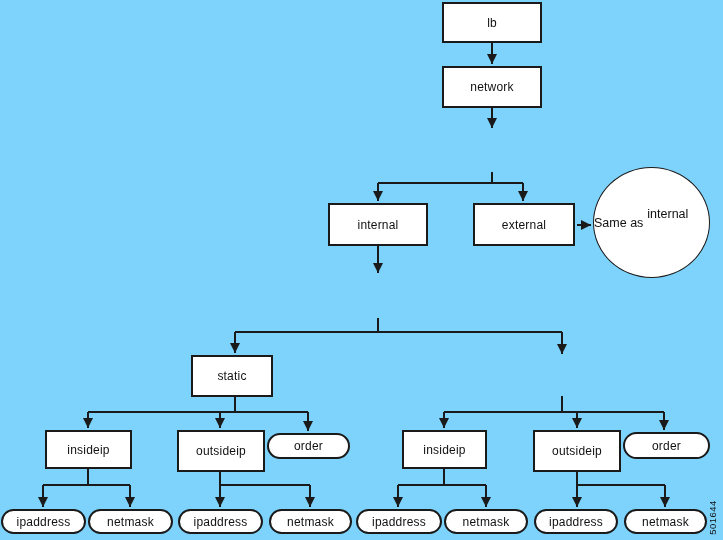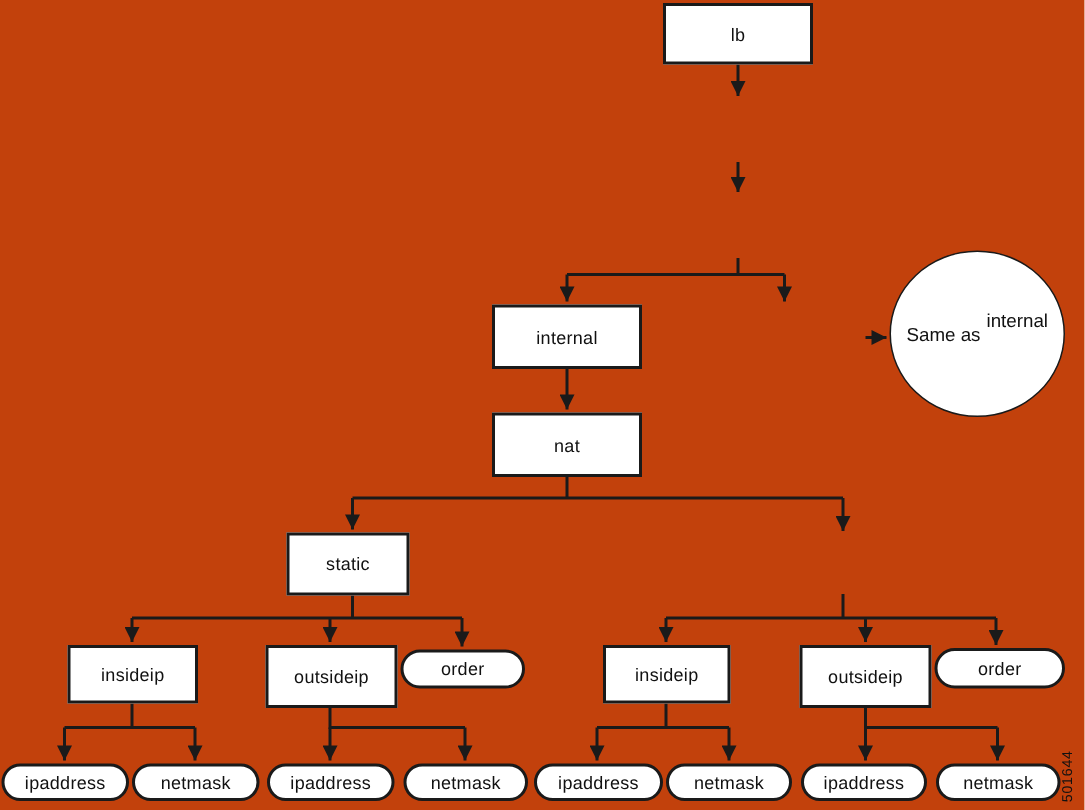--- a/index.html
+++ b/index.html
@@ -5,21 +5,21 @@
   html, body {
     margin: 0;
     padding: 0;
     background: #ffffff;
     font-family: "Liberation Sans", sans-serif;
   }
   #stage {
     position: relative;
     width: 723px;
     height: 540px;
-    background: #c2410c;
+    background: #7dd3fc;
     overflow: hidden;
   }
   #wires {
     position: absolute;
     left: 0; top: 0;
     width: 723px; height: 540px;
     z-index: 1;
   }
   .node {
     position: absolute;
@@ -38,21 +38,20 @@
     border-radius: 14px;
   }
   .circle {
     position: absolute;
     z-index: 2;
     background: #ffffff;
     border: 1.6px solid #1a1a1a;
     border-radius: 50%;
     display: flex;
     align-items: center;
-    justify-content: center;
     font-size: 12.5px;
     color: #111111;
     box-sizing: border-box;
   }
   .circle .ref {
     display: inline-block;
     transform: translateY(-9px);
     margin-left: 4px;
   }
   .fig-id {
@@ -119,29 +118,30 @@
       <path d="M398,485 V507" marker-end="url(#ah)"></path>
       <path d="M486,485 V507" marker-end="url(#ah)"></path>
 
       <path d="M577,472 V485 H665"></path>
       <path d="M577,485 V507" marker-end="url(#ah)"></path>
       <path d="M665,485 V507" marker-end="url(#ah)"></path>
     </g>
   </svg>
 
   <div class="node" style="left:442px;top:2px;width:100px;height:41px">lb</div>
+  <div class="node" style="left:442px;top:66px;width:100px;height:42px">network</div>
 
   <div class="node" style="left:328px;top:203px;width:100px;height:43px">internal</div>
+  <div class="node" style="left:473px;top:203px;width:102px;height:43px">external</div>
 
   <div class="circle" style="left:593px;top:167px;width:117px;height:111px">
     <span>Same as</span>
     <span class="ref">internal</span>
   </div>
 
-  <div class="node" style="left:328px;top:275px;width:100px;height:43px">nat</div>
 
   <div class="node" style="left:191px;top:355px;width:82px;height:42px">static</div>
 
   <div class="node" style="left:45px;top:430px;width:87px;height:39px">insideip</div>
   <div class="node" style="left:177px;top:430px;width:88px;height:42px">outsideip</div>
   <div class="node pill" style="left:267px;top:433px;width:83px;height:26px">order</div>
 
   <div class="node" style="left:402px;top:430px;width:85px;height:39px">insideip</div>
   <div class="node" style="left:533px;top:430px;width:88px;height:42px">outsideip</div>
   <div class="node pill" style="left:623px;top:432px;width:87px;height:27px">order</div>

